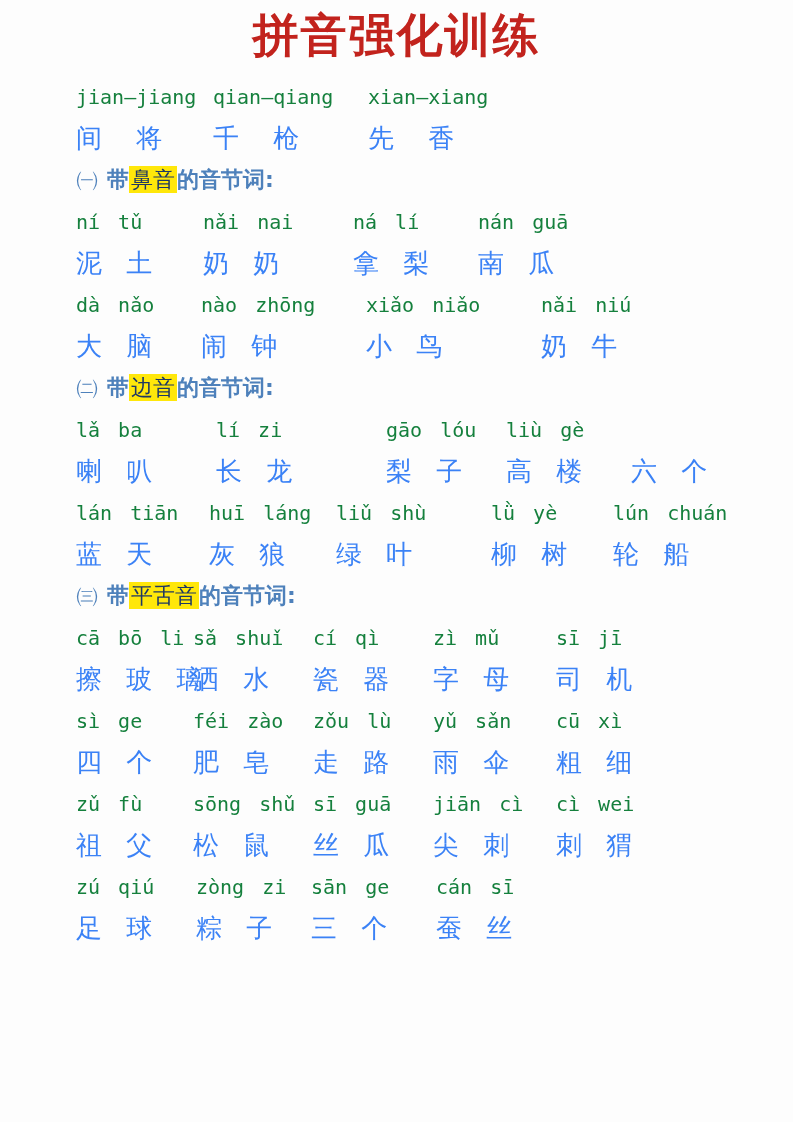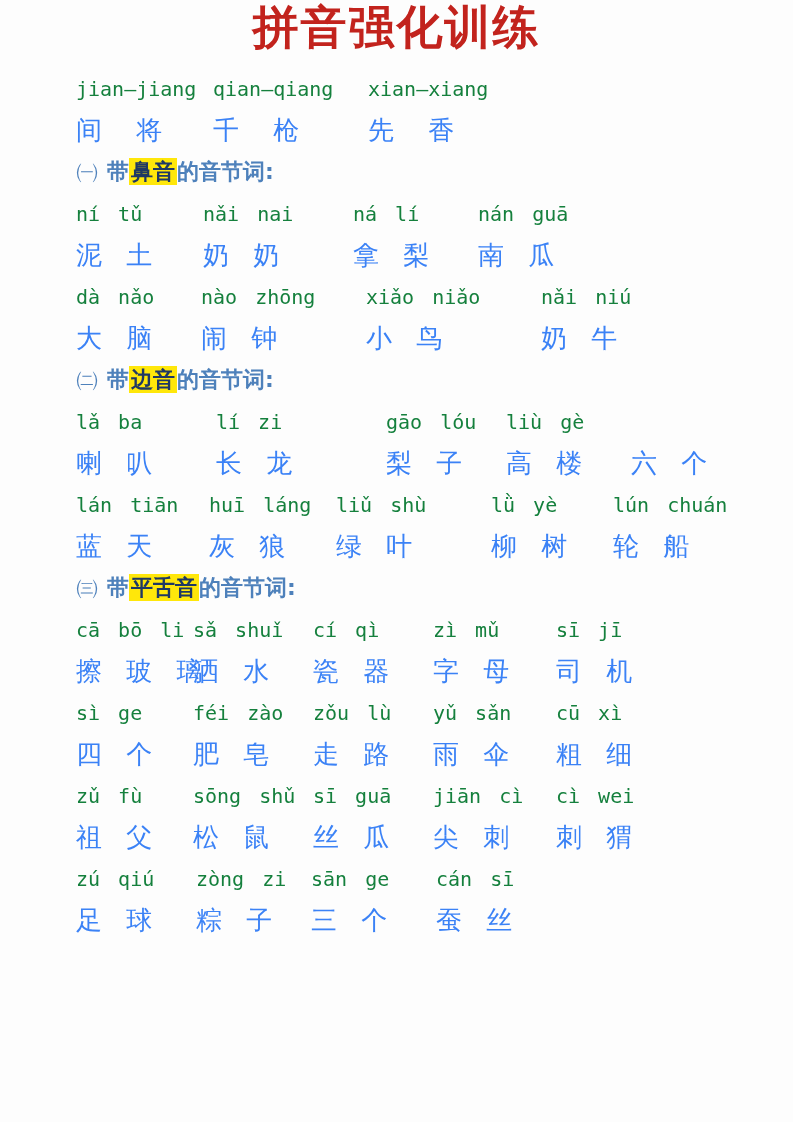--- a/index.html
+++ b/index.html
@@ -13,21 +13,21 @@
   .page{
     position:relative;
     width:793px;height:1122px;
     margin:0 auto;
     background:#fdfdfd;
     overflow:hidden;
     font-family:"DejaVu Sans",sans-serif;
     color:#1d1d1d;
   }
   .title{
-    margin:4px;
+    margin:12px;
     text-align:center;
     font-family:"Liberation Sans",sans-serif;
     font-size:46px;
     line-height:1;
     font-weight:bold;
     letter-spacing:2px;
     color:var(--title-red);
   }
   .content{margin:18px 40px 0 76px;}
   .line{height:41.6px;display:flex;align-items:center;}
@@ -47,21 +47,21 @@
   .sec-header{
     font-size:22px;
     font-weight:bold;
     color:var(--header-blue);
   }
   .sec-header .num{margin-right:9px;font-weight:normal;}
   .sec-header mark{
     background:var(--highlight-yellow);
     color:var(--highlight-text);
     padding:1px 2px;
-    font-weight:bold;
+    font-weight:normal;
   }
   
   .cols-intro .cell:nth-child(1){width:137px}
   .cols-intro .cell:nth-child(2){width:155px}
   .cols-intro.hanzi{word-spacing:26px}
   .cols-s1a .cell:nth-child(1){width:127px}
   .cols-s1a .cell:nth-child(2){width:150px}
   .cols-s1a .cell:nth-child(3){width:125px}
   .cols-s1b .cell:nth-child(1){width:125px}
   .cols-s1b .cell:nth-child(2){width:165px}

